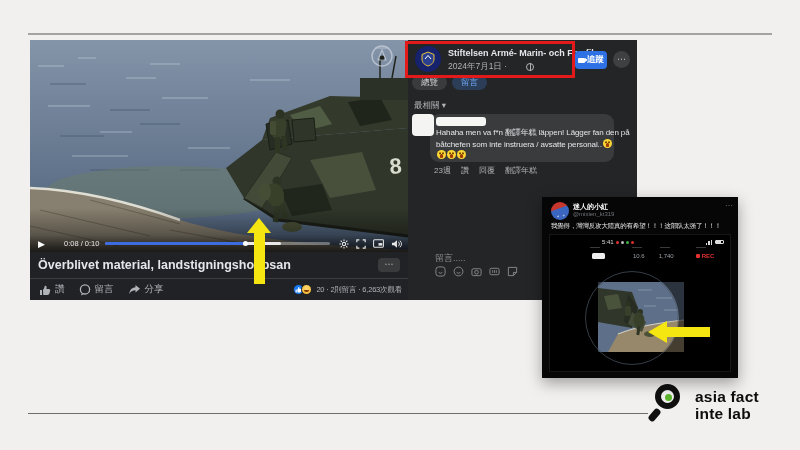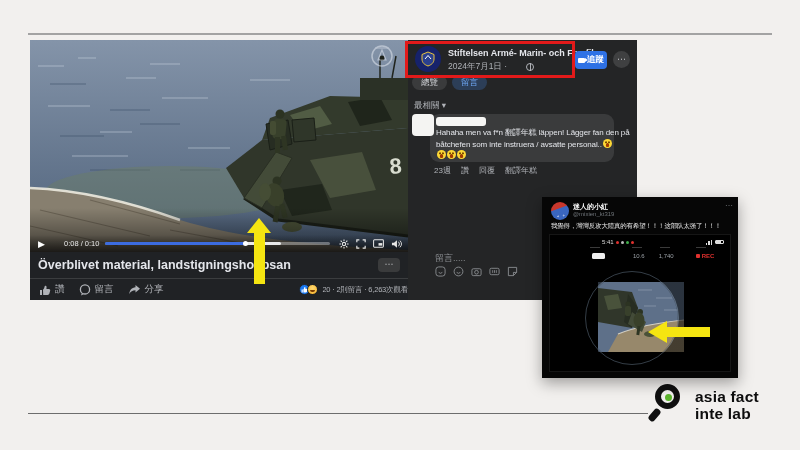--- a/index.html
+++ b/index.html
@@ -38,21 +38,21 @@
   .action-bar { left:0; top:238px; width:378px; height:22px; background:#202225; border-top:1px solid #3b3d3f;
     display:flex; align-items:center; }
   .act { display:flex; align-items:center; gap:4px; color:#b0b3b8; font-size:9.5px; margin-left:14px; }
   .act:first-child { margin-left:9px; }
   .spacer { flex:1; }
   .badges { display:flex; align-items:center; margin-right:4px; }
   .badge { width:11px; height:11px; border-radius:50%; border:1.5px solid #202225; display:flex; align-items:center; justify-content:center; }
   .badge.like { background:#1878f3; }
   .badge.haha { background:radial-gradient(circle at 50% 35%, #ffd972, #f7b125); margin-left:-3px; position:relative; }
   .badge.haha .mouth { width:5px; height:2.5px; border-radius:0 0 5px 5px; background:#7a3c00; margin-top:3px; }
-  .stats { color:#b0b3b8; font-size:7.5px; letter-spacing:-.2px; white-space:nowrap; margin-right:0; }
+  .stats { color:#b0b3b8; font-size:7.5px; letter-spacing:-.2px; white-space:nowrap; margin-right:6px; }
 
   
   .arrow-up-head { left:217px; top:178px; width:0; height:0;
     border-left:12px solid transparent; border-right:12px solid transparent; border-bottom:15px solid #f5e511; z-index:6; }
   .arrow-up-body { left:224px; top:192px; width:11px; height:52px; background:#f5e511; z-index:6; }
 
   
   .com-col { left:378px; top:0; width:229px; height:260px; background:#242526; font-size:9px; color:#e4e6eb; }
   .red-box { left:-3px; top:1px; width:170px; height:37px; border:3px solid #e21a1a; z-index:5; }
   .page-avatar { left:7px; top:6px; width:26px; height:26px; border-radius:50%; background:#16226b; display:flex; align-items:center; justify-content:center; }

